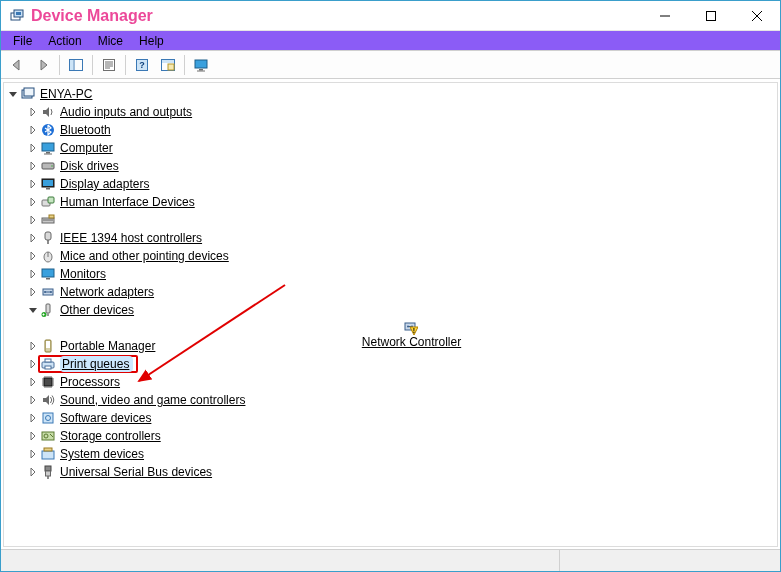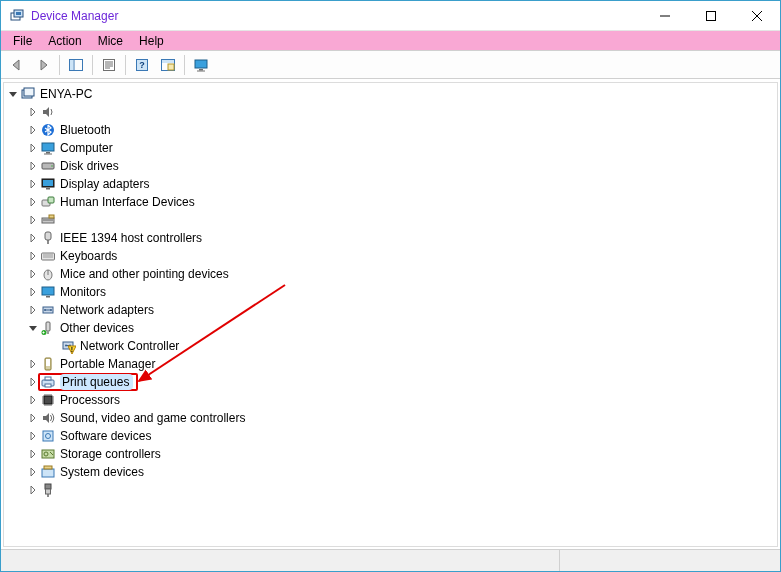--- a/index.html
+++ b/index.html
@@ -21,36 +21,36 @@
     background: #fff;
     display: flex;
     align-items: center;
     border-bottom: 1px solid #e5e5e5;
   }
   .titlebar .app-icon {
     width: 16px; height: 16px;
     margin: 0 6px 0 8px;
     display: inline-flex; align-items: center; justify-content: center;
   }
-  .titlebar .title { flex: 0 0 auto; font-size: 12px; color: #6d28d9; }
+  .titlebar .title { flex: 0 0 auto; font-size: 16px; color: #ec4899; font-weight: bold; }
   .titlebar .spacer { flex: 1; }
   .win-btn {
     width: 46px; height: 30px;
     display: flex; align-items: center; justify-content: center;
     font-family: "Segoe UI Symbol", sans-serif;
     font-size: 10px;
   }
   .win-btn.close { width: 46px; }
   
   .menubar {
     height: 20px;
     display: flex;
     align-items: flex-end;
     padding: 0 4px;
-    background: #f9a8d4;
+    background: #8b5cf6;
     border-bottom: 1px solid #d0d0d0;
   }
   .menubar .menu-item { padding: 2px 8px; font-size: 12px; color: #000; }
   
   .toolbar {
     height: 28px;
     display: flex;
     align-items: center;
     padding: 2px 4px;
     gap: 2px;
@@ -90,24 +90,24 @@
     color: #6a6a6a;
     font-size: 10px;
     margin-right: 0px;
   }
   .expander.blank { visibility: hidden; }
   .dev-icon {
     width: 16px; height: 16px;
     display: inline-flex; align-items: center; justify-content: center;
     margin-right: 4px;
   }
-  .node-label { font-size: 12px; color: #000; }
+  .node-label { font-size: 12px; color: #000; text-decoration: underline; }
   .indent-0 { padding-left: 2px; }
   .indent-1 { padding-left: 22px; }
-  .indent-2 { padding-left: 42px; }
+  .indent-2 { padding-left: 42px; flex-direction: column; }
   .highlight-box {
     border: 2px solid #e00000;
     border-radius: 2px;
     padding: 0 3px 0 0;
     display: inline-flex;
     align-items: center;
     height: 18px;
     margin-left: -2px;
   }
   .selected-bg {
@@ -244,20 +244,21 @@
             <svg width="10" height="10" viewBox="0 0 10 10">
               <path d="M3 1 L7 5 L3 9 Z" fill="none" stroke="#6a6a6a"></path>
             </svg>
           </span>
           <span class="dev-icon">
             <svg width="16" height="16" viewBox="0 0 16 16">
               <path d="M3 6 L6 6 L9 3 L9 13 L6 10 L3 10 Z" fill="#6a6a6a"></path>
               <path d="M11 5 Q13 8 11 11" fill="none" stroke="#6a6a6a"></path>
             </svg>
           </span>
+          <span class="node-label">Audio inputs and outputs</span>
         </div>
         <div class="node indent-1">
           <span class="expander">
             <svg width="10" height="10" viewBox="0 0 10 10">
               <path d="M3 1 L7 5 L3 9 Z" fill="none" stroke="#6a6a6a"></path>
             </svg>
           </span>
           <span class="dev-icon">
             <svg width="16" height="16" viewBox="0 0 16 16">
               <circle cx="8" cy="8" r="6" fill="#1e6fd6"></circle>
@@ -344,35 +345,20 @@
               <path d="M3 1 L7 5 L3 9 Z" fill="none" stroke="#6a6a6a"></path>
             </svg>
           </span>
           <span class="dev-icon">
             <svg width="16" height="16" viewBox="0 0 16 16">
               <rect x="5" y="2" width="6" height="8" rx="2" fill="#d9d9d9" stroke="#666"></rect>
               <line x1="8" y1="10" x2="8" y2="14" stroke="#666" stroke-width="1.5"></line>
             </svg>
           </span>
           <span class="node-label">IEEE 1394 host controllers</span>
-        </div>
-        <div class="node indent-1">
-          <span class="expander">
-            <svg width="10" height="10" viewBox="0 0 10 10">
-              <path d="M3 1 L7 5 L3 9 Z" fill="none" stroke="#6a6a6a"></path>
-            </svg>
-          </span>
-          <span class="dev-icon">
-            <svg width="16" height="16" viewBox="0 0 16 16">
-              <rect x="1.5" y="5" width="13" height="7" rx="1" fill="#e5e5e5" stroke="#777"></rect>
-              <line x1="3" y1="7" x2="13" y2="7" stroke="#999"></line>
-              <line x1="3" y1="9" x2="13" y2="9" stroke="#999"></line>
-            </svg>
-          </span>
-          <span class="node-label">Keyboards</span>
         </div>
         <div class="node indent-1">
           <span class="expander">
             <svg width="10" height="10" viewBox="0 0 10 10">
               <path d="M3 1 L7 5 L3 9 Z" fill="none" stroke="#6a6a6a"></path>
             </svg>
           </span>
           <span class="dev-icon">
             <svg width="16" height="16" viewBox="0 0 16 16">
               <ellipse cx="8" cy="9" rx="4" ry="5" fill="#e5e5e5" stroke="#777"></ellipse>
@@ -566,20 +552,21 @@
               <path d="M3 1 L7 5 L3 9 Z" fill="none" stroke="#6a6a6a"></path>
             </svg>
           </span>
           <span class="dev-icon">
             <svg width="16" height="16" viewBox="0 0 16 16">
               <rect x="5" y="2" width="6" height="5" fill="#888" stroke="#444"></rect>
               <rect x="5.5" y="7" width="5" height="5" fill="#ccc" stroke="#666"></rect>
               <line x1="8" y1="12" x2="8" y2="15" stroke="#666" stroke-width="1.5"></line>
             </svg>
           </span>
+          <span class="node-label">Universal Serial Bus devices</span>
         </div>
       </div>
   </div>
 </div>
 
 <div class="statusbar">
   <div class="cell"></div>
   <div class="cell"></div>
 </div>
 

